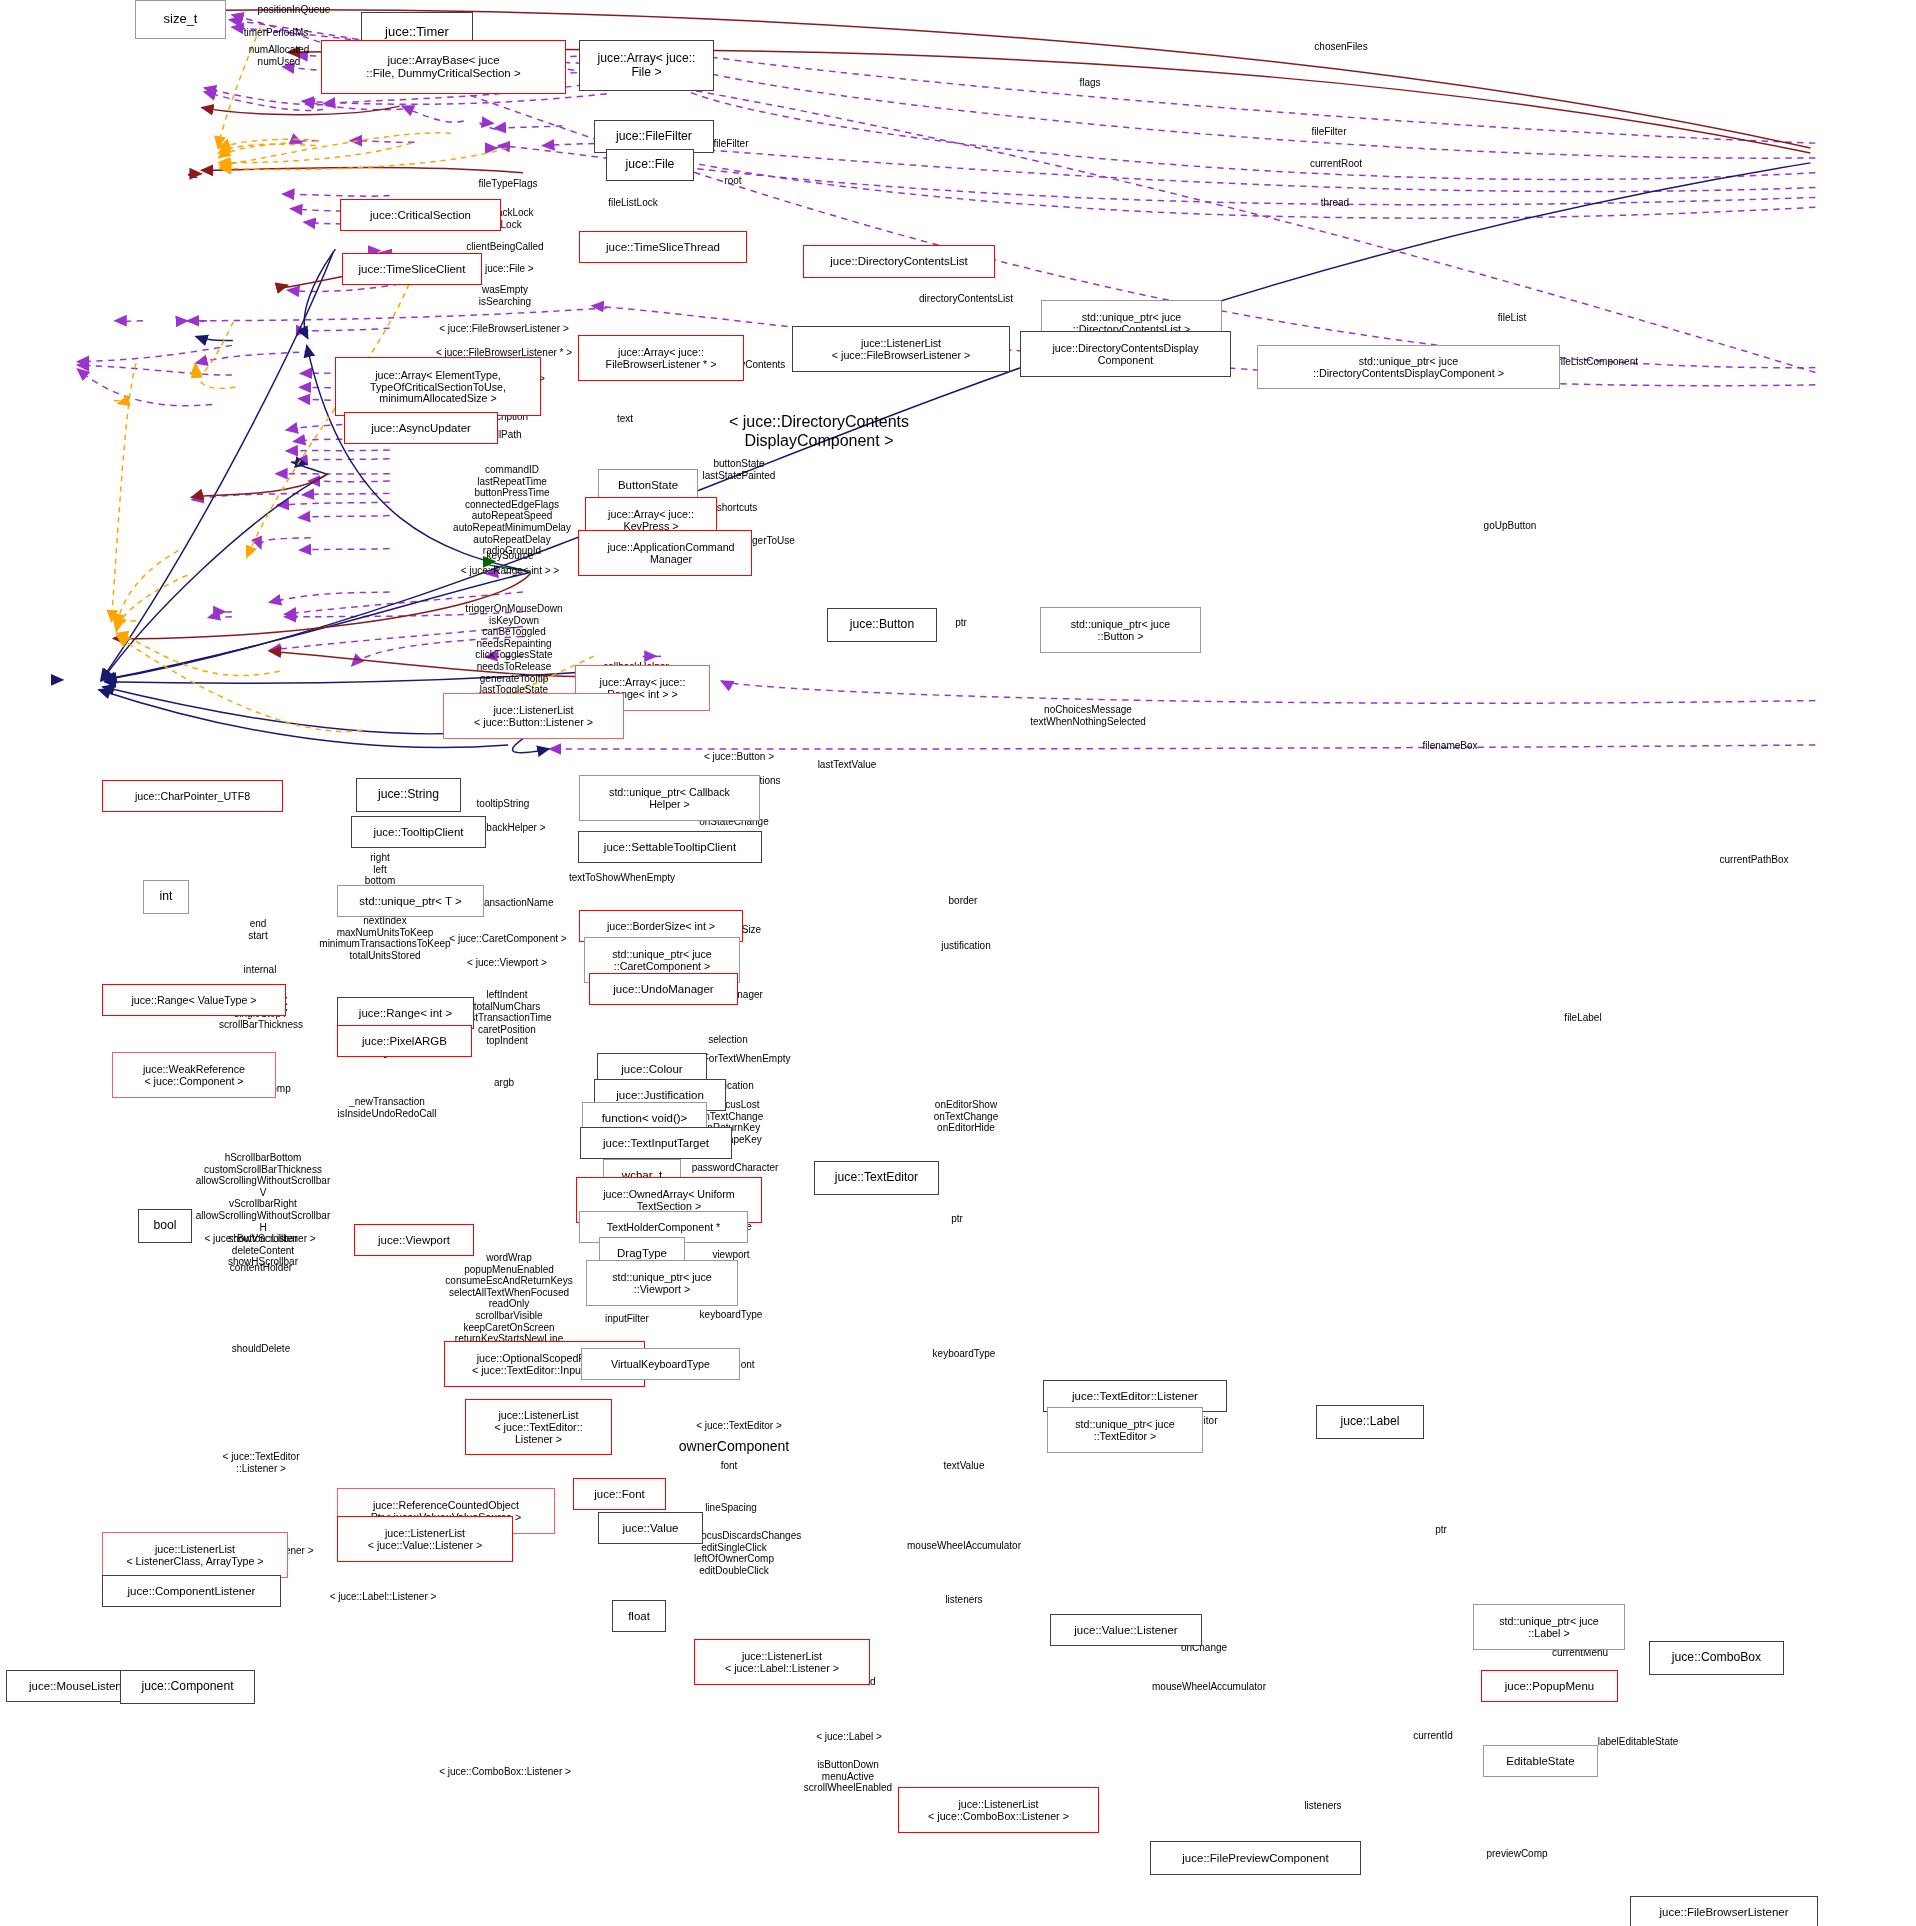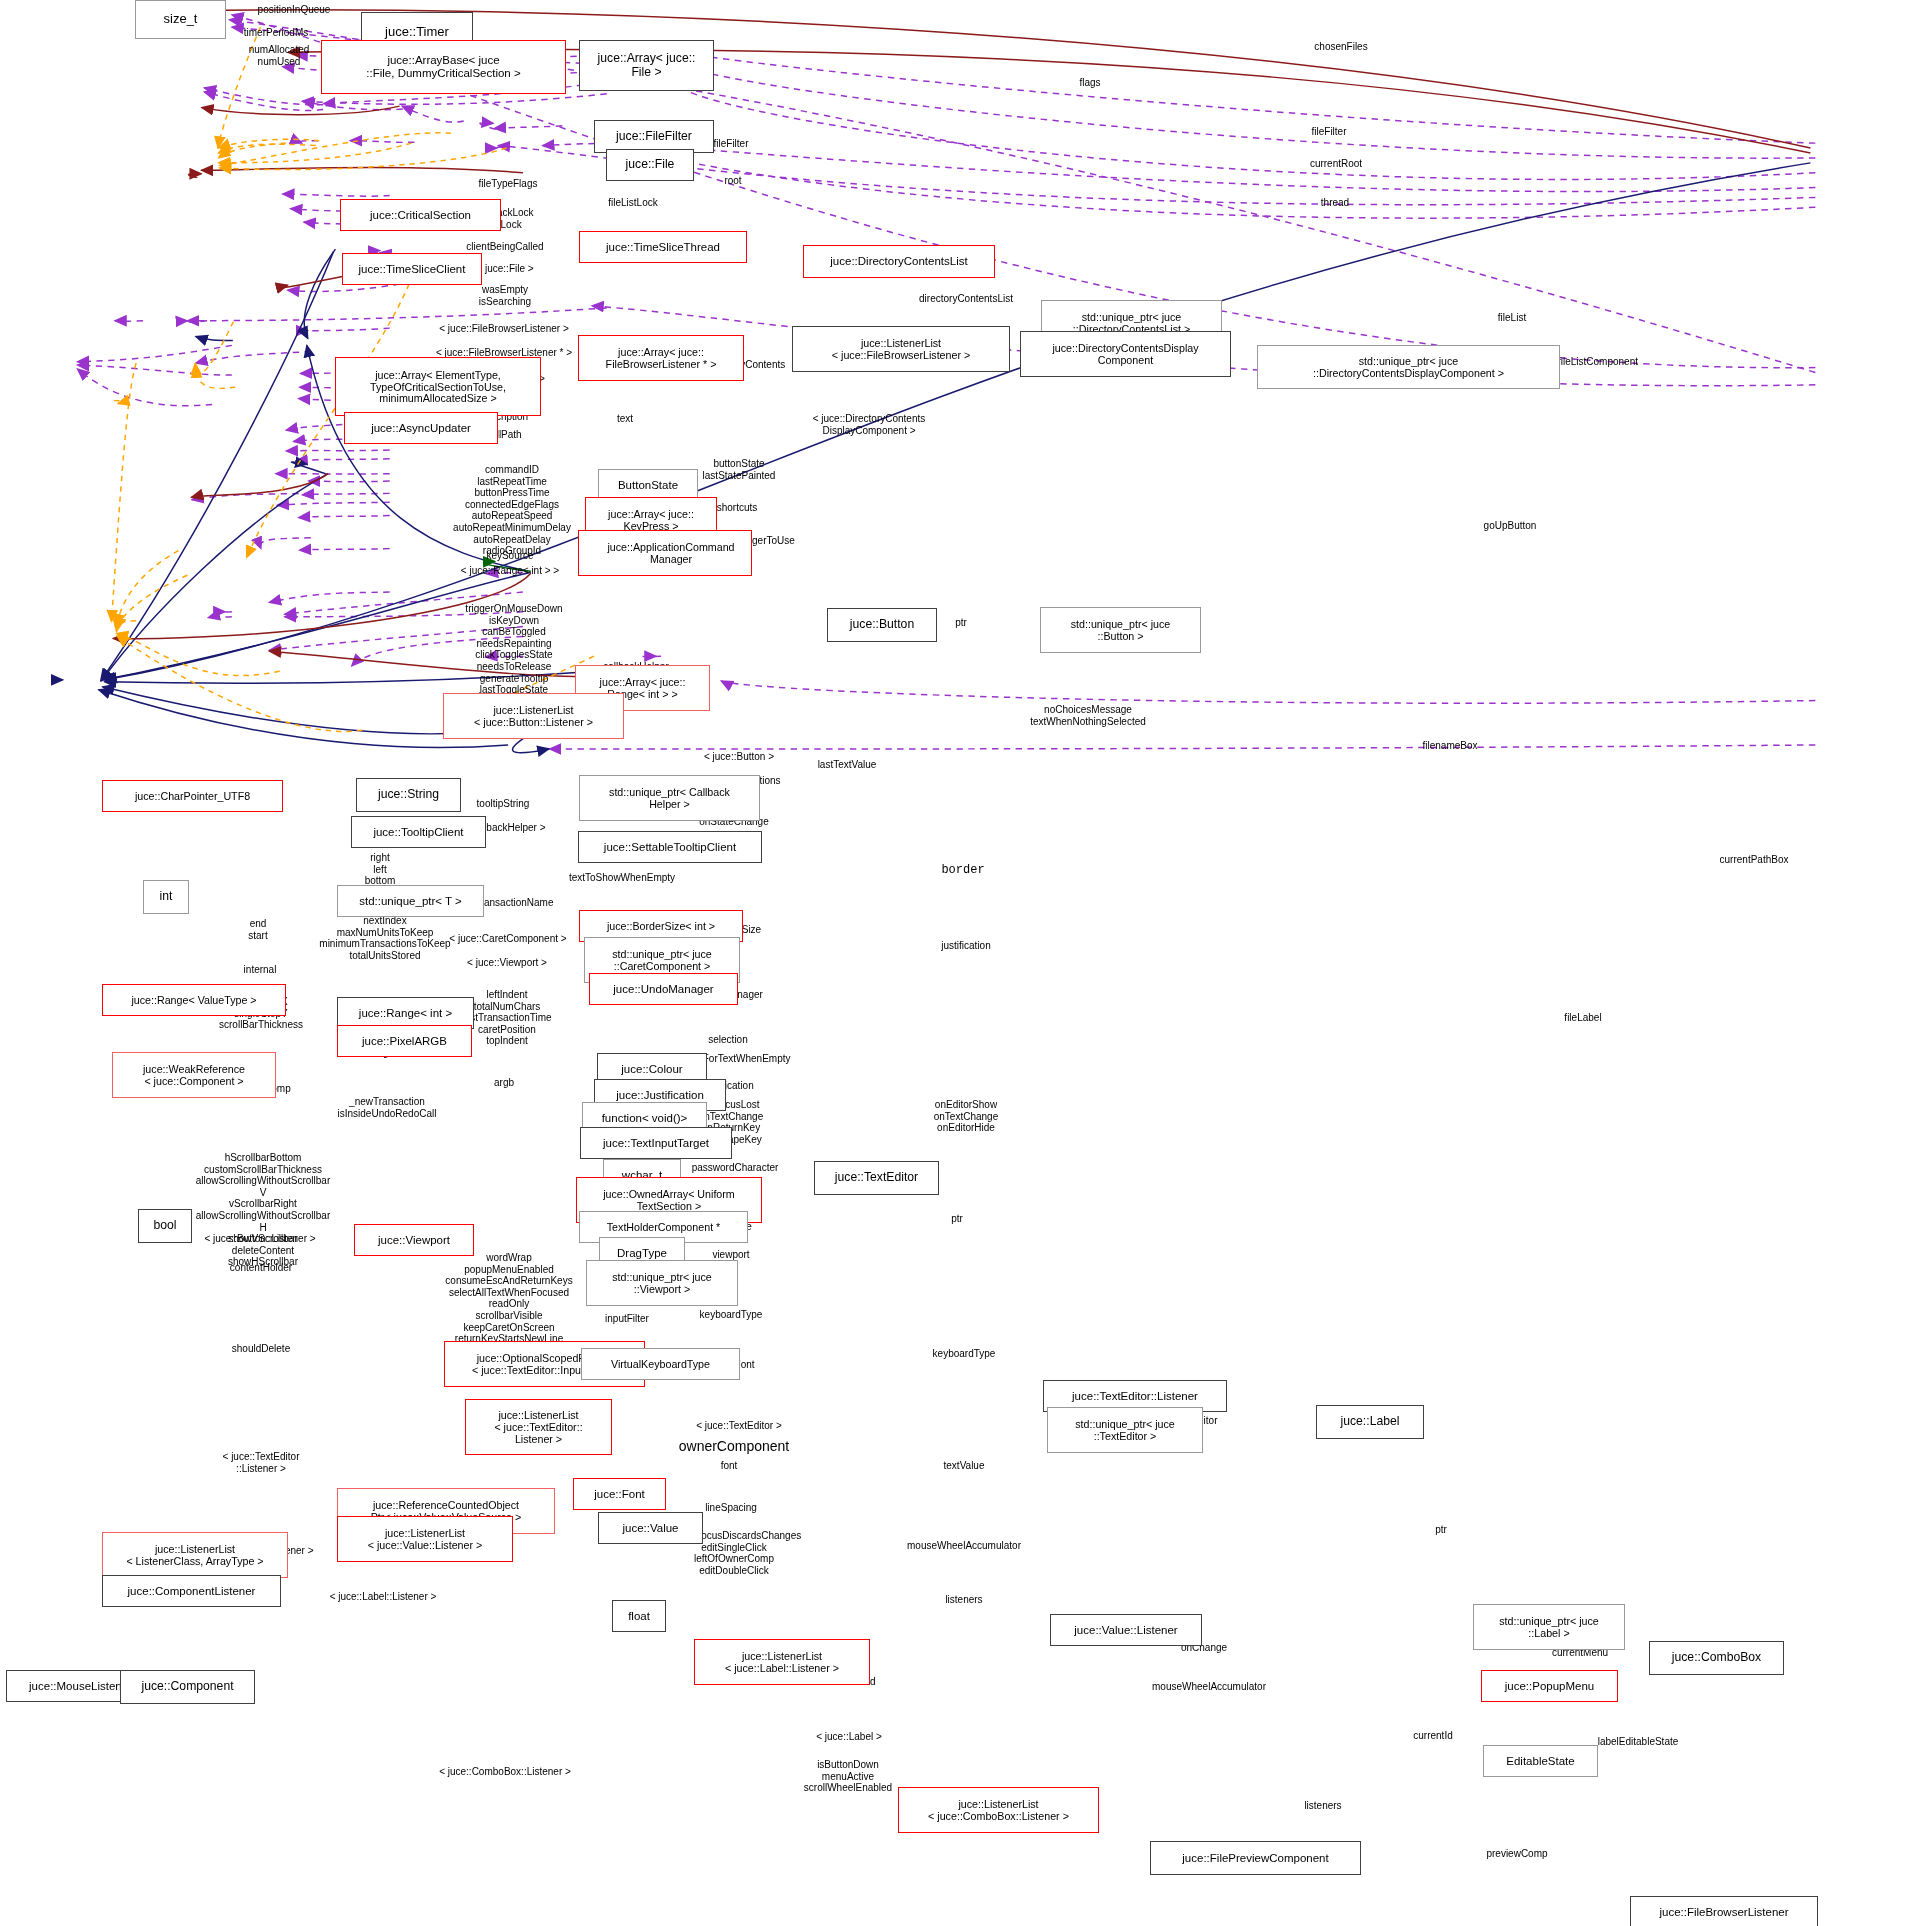--- a/index.html
+++ b/index.html
@@ -332,21 +332,21 @@
     <div class="elabel" style="left: 957px; top: 333px; font-size: 10px;">listeners</div>
     <div class="elabel" style="left: 1598px; top: 356px; font-size: 10px;">fileListComponent</div>
     <div class="elabel" style="left: 504px; top: 347px; font-size: 10px;">&lt; juce::FileBrowserListener * &gt;</div>
     <div class="elabel" style="left: 1204px; top: 344px; font-size: 10px;">ptr</div>
     <div class="elabel" style="left: 1440px; top: 377px; font-size: 10px;">listeners</div>
     <div class="elabel" style="left: 503px; top: 373px; font-size: 10px;">&lt; juce::KeyPress &gt;</div>
     <div class="elabel" style="left: 729px; top: 359px; font-size: 10px;">&lt; juce::DirectoryContents
 List &gt;</div>
     <div class="elabel" style="left: 504px; top: 411px; font-size: 10px;">description</div>
     <div class="elabel" style="left: 625px; top: 413px; font-size: 10px;">text</div>
-    <div class="elabel" style="left: 869px; top: 413px; font-size: 10px;">&lt; juce::DirectoryContents
+    <div class="elabel" style="left: 819px; top: 413px; font-size: 16px;">&lt; juce::DirectoryContents
 DisplayComponent &gt;</div>
     <div class="elabel" style="left: 505px; top: 429px; font-size: 10px;">fullPath</div>
     <div class="elabel" style="left: 739px; top: 458px; font-size: 10px;">buttonState
 lastStatePainted</div>
     <div class="elabel" style="left: 512px; top: 464px; font-size: 10px;">commandID
 lastRepeatTime
 buttonPressTime
 connectedEdgeFlags
 autoRepeatSpeed
 autoRepeatMinimumDelay
@@ -380,21 +380,21 @@
     <div class="elabel" style="left: 734px; top: 804px; font-size: 10px;">onClick
 onStateChange</div>
     <div class="elabel" style="left: 1754px; top: 854px; font-size: 10px;">currentPathBox</div>
     <div class="elabel" style="left: 503px; top: 822px; font-size: 10px;">&lt; CallbackHelper &gt;</div>
     <div class="elabel" style="left: 622px; top: 872px; font-size: 10px;">textToShowWhenEmpty</div>
     <div class="elabel" style="left: 380px; top: 852px; font-size: 10px;">right
 left
 bottom
 top</div>
     <div class="elabel" style="left: 505px; top: 897px; font-size: 10px;">newTransactionName</div>
-    <div class="elabel" style="left: 963px; top: 864px; font-size: 12px; font-family: Liberation Mono, monospace;">border</div>
+    <div class="elabel" style="left: 963px; top: 895px; font-size: 10px;">border</div>
     <div class="elabel" style="left: 737px; top: 924px; font-size: 10px;">borderSize</div>
     <div class="elabel" style="left: 385px; top: 915px; font-size: 10px;">nextIndex
 maxNumUnitsToKeep
 minimumTransactionsToKeep
 totalUnitsStored</div>
     <div class="elabel" style="left: 966px; top: 940px; font-size: 10px;">justification</div>
     <div class="elabel" style="left: 508px; top: 933px; font-size: 10px;">&lt; juce::CaretComponent &gt;</div>
     <div class="elabel" style="left: 729px; top: 951px; font-size: 10px;">caret</div>
     <div class="elabel" style="left: 258px; top: 918px; font-size: 10px;">end
 start</div>

